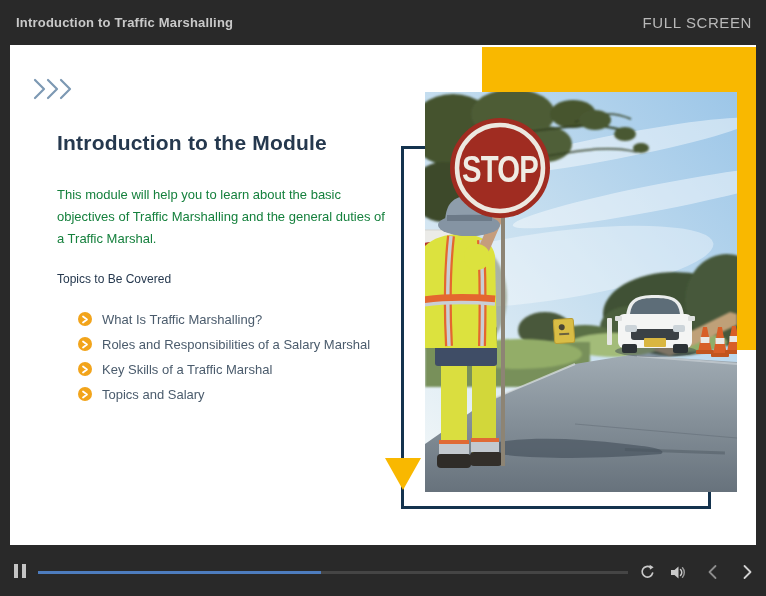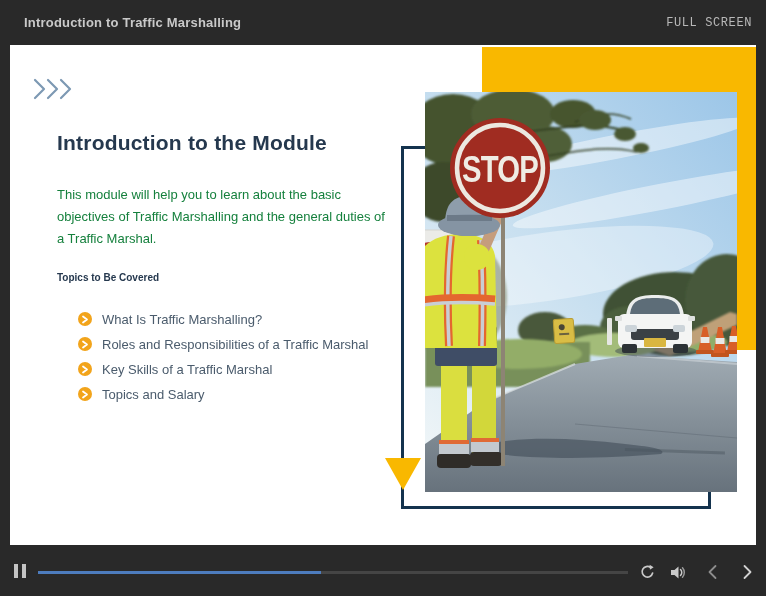--- a/index.html
+++ b/index.html
@@ -1,37 +1,37 @@
 <!DOCTYPE html>
 <html><head>
 <meta charset="utf-8">
 <style>
   * { margin:0; padding:0; box-sizing:border-box; }
   html,body { width:766px; height:596px; }
   body { font-family:"Liberation Sans", sans-serif; background:#292929; position:relative; overflow:hidden; }
 
   
   .topbar { position:absolute; left:0; top:0; width:766px; height:45px; background:#292929;
-            display:flex; align-items:center; justify-content:space-between; padding:0 14px 0 24px; }
+            display:flex; align-items:center; justify-content:space-between; padding:0 14px 0 16px; }
   .topbar-title { color:#c9c9c9; font-size:13px; font-weight:700; letter-spacing:.2px; }
-  .fullscreen-btn { color:#b9b9b9; font-size:12px; letter-spacing:.6px; background:none; border:none;
-                    font-family:Liberation Mono, monospace; cursor:pointer; }
+  .fullscreen-btn { color:#b9b9b9; font-size:15px; letter-spacing:.6px; background:none; border:none;
+                    font-family:Liberation Sans, sans-serif; cursor:pointer; }
 
   
   .slide { position:absolute; left:10px; top:45px; width:746px; height:500px; background:#ffffff; overflow:hidden; }
 
   .accent-block { position:absolute; left:472px; top:2px; width:274px; height:303px; background:#f9b800; }
 
   .deco-chevrons { position:absolute; left:23px; top:33px; }
 
   .page-title { position:absolute; left:47px; top:86px; font-size:21px; font-weight:700; color:#25384e; letter-spacing:.2px; }
 
   .intro-text { position:absolute; left:47px; top:139px; width:336px; font-size:13px; line-height:22px; color:#15803d; }
 
-  .topics-heading { position:absolute; left:47px; top:227px; font-size:10px; font-weight:700; color:#25384e; }
+  .topics-heading { position:absolute; left:47px; top:227px; font-size:12px; font-weight:400; color:#25384e; }
 
   .topics-list { position:absolute; left:68px; top:267px; list-style:none; }
   .topics-list li { display:flex; align-items:flex-start; height:25px; }
   .bullet { width:14px; height:14px; border-radius:50%; background:#f2a41b; display:flex;
             align-items:center; justify-content:center; margin-right:10px; flex:0 0 14px; }
   .topic-label { font-size:13px; color:#4a5b6c; }
 
   
   .photo-frame { position:absolute; left:391px; top:101px; width:310px; height:363px;
                  border:3px solid #14334e; }
@@ -92,21 +92,21 @@
           </svg>
         </span>
       <span class="topic-label">What Is Traffic Marshalling?</span>
     </li>
     <li>
       <span class="bullet">
           <svg width="8" height="9" viewBox="0 0 8 9">
             <polyline points="2,1.5 6,4.5 2,7.5" fill="none" stroke="#fff" stroke-width="1.8" stroke-linecap="round" stroke-linejoin="round"></polyline>
           </svg>
         </span>
-      <span class="topic-label">Roles and Responsibilities of a Traffic Marshal</span>
+      <span class="topic-label">Roles and Responsibilities of a Salary Marshal</span>
     </li>
     <li>
       <span class="bullet">
           <svg width="8" height="9" viewBox="0 0 8 9">
             <polyline points="2,1.5 6,4.5 2,7.5" fill="none" stroke="#fff" stroke-width="1.8" stroke-linecap="round" stroke-linejoin="round"></polyline>
           </svg>
         </span>
       <span class="topic-label">Key Skills of a Traffic Marshal</span>
     </li>
     <li>

